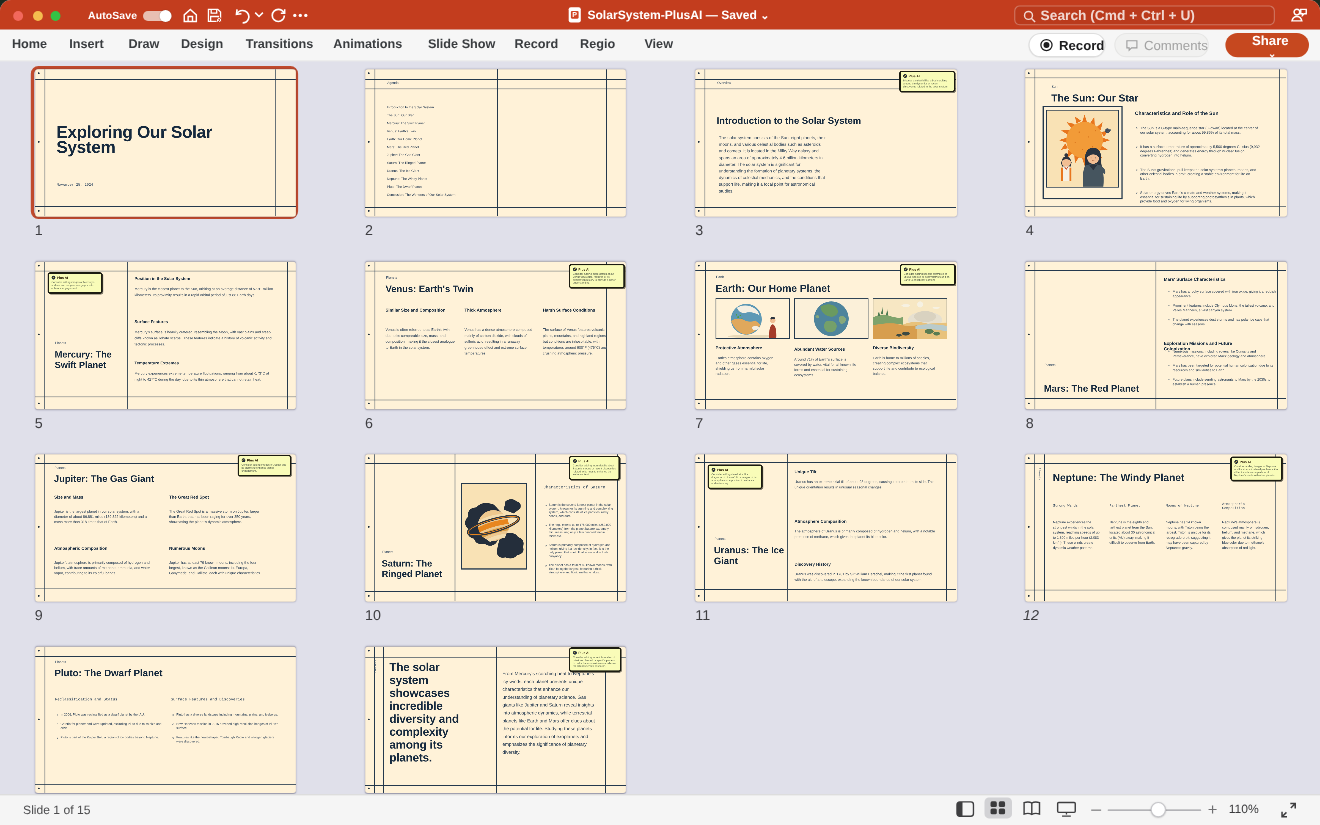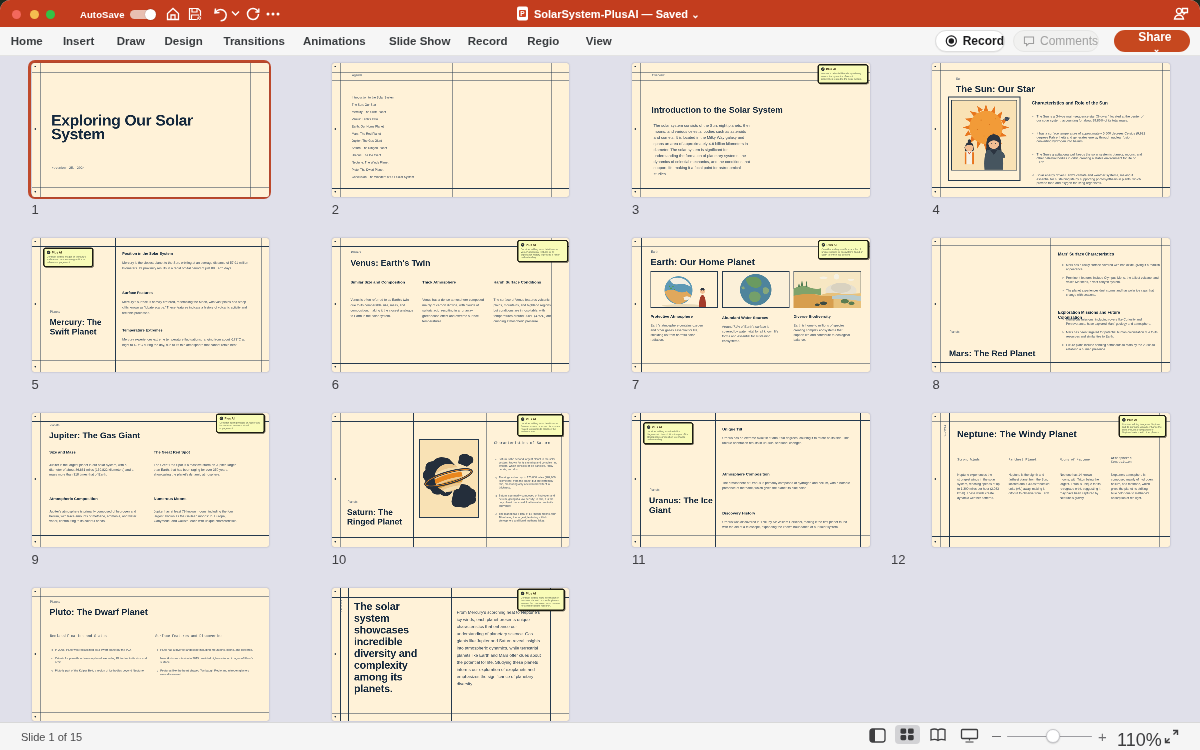--- a/index.html
+++ b/index.html
@@ -50,21 +50,21 @@
   .note .nh svg { margin-right:5px; }
   .note .nb { margin-top:5px; font-size:9.5px; line-height:10.8px; color:#555f4c; }
   .bu { display:flex; margin-bottom:10px; }
   .bu .m { flex:0 0 6px; width:6px; height:6px; border:1.6px solid #44586c; border-radius:50%; margin:5px 10px 0 2px; }
   .bu .tx { font-size:13px; line-height:16.5px; color:#3c4f63; }
 
   
   #sbar { position:absolute; left:0; top:722px; width:1200px; height:28px; background:#F5F5F5; border-top:1px solid #D8D8D8; }
   #scount { position:absolute; left:21px; top:8px; font-size:11px; color:#4c4c4e; }
   .sico { position:absolute; top:5px; }
-  #zoomtxt { position:absolute; left:1117px; top:7px; font-size:18px; color:#3c3c3e; }
+  #zoomtxt { position:absolute; left:1117px; top:7px; font-size:11px; color:#3c3c3e; }
 </style></head>
 <body>
 <div id="win">
 
   <div id="tbar">
     <div class="tl" style="left:12px;background:#F2685C;"></div>
     <div class="tl" style="left:29.5px;background:#F5BD4F;"></div>
     <div class="tl" style="left:46px;background:#34C245;"></div>
     <span id="autosave">AutoSave</span>
     <div id="toggle">
@@ -95,20 +95,24 @@
         <circle cx="2" cy="2" r="1.5"></circle>
         <circle cx="7" cy="2" r="1.5"></circle>
         <circle cx="12" cy="2" r="1.5"></circle>
       </svg>
     <svg id="docico" width="14" height="15" viewBox="0 0 14 15">
         <rect x="1" y="0.5" width="11" height="14" rx="2" fill="#fff"></rect>
         <rect x="3" y="4" width="7" height="7" rx="1" fill="#D04423"></rect>
         <text x="4.3" y="9.8" font-size="6.5" font-weight="bold" fill="#fff">P</text>
       </svg>
     <span id="doctitle">SolarSystem-PlusAI — Saved <span style="font-size:10px;">⌄</span></span>
+    <div id="search"><svg width="12" height="12" viewBox="0 0 12 12" fill="none" stroke="rgba(255,255,255,.8)" stroke-width="1.3">
+          <circle cx="5" cy="5" r="3.6"></circle>
+          <path d="M7.8 7.8 11 11"></path>
+        </svg>Search (Cmd + Ctrl + U)</div>
     <svg id="pres" width="18" height="17" viewBox="0 0 18 17" fill="none" stroke="#fff" stroke-width="1.3">
         <circle cx="7" cy="6" r="2.6"></circle>
         <path d="M2.5 14c.6-2.6 2.3-4 4.5-4s3.9 1.4 4.5 4z"></path>
         <path d="M10.5 3.5h5v4h-2l-1.5 1.5V7.5h-1.5z" fill="none"></path>
       </svg>
   </div>
 
   <div id="ribbon">
     <span class="mi" style="left:10.8px">Home</span>
     <span class="mi" style="left:62.9px">Insert</span>
@@ -613,21 +617,21 @@
         <div class="bd" style="left:716px;top:238px;width:172px;font-size:12.5px;line-height:18.5px;">Neptune's atmosphere is composed mainly of hydrogen, helium, and methane, which gives the planet its striking blue color due to methane's absorption of red light.</div>
         <div class="note" style="left:746px;top:8px;width:190px;">
           <div class="nh"><svg width="15" height="15" viewBox="0 0 15 15">
                 <circle cx="7.5" cy="7.5" r="7" fill="#2b3440"></circle>
                 <path d="M4 9.5 10 4" stroke="#e8d44d" stroke-width="2"></path>
               </svg>Plus AI</div>
           <div class="nb">Consider adding images of Neptune and its storms to visually enhance the slide. Include a comparison of Neptune's winds with other planets.</div>
         </div>
       </div>
     </div>
-    <div class="num" style="left:891px;top:496px;">12</div>
+    <div class="num" style="left:930px;top:496px;font-style:italic;">12</div>
 
     <div class="sl" style="left:31.5px;top:531.5px;">
       <div class="in">
         <div class="vl" style="left:34px"></div>
         <div class="hl" style="top:34px"></div>
         <div class="hl" style="top:498px"></div>
         <div class="dot d1"></div>
           <div class="dot d2"></div>
           <div class="dot d3"></div>
         <div class="lbl" style="left:72px;top:48px;font-size:12px;">Planets</div>

